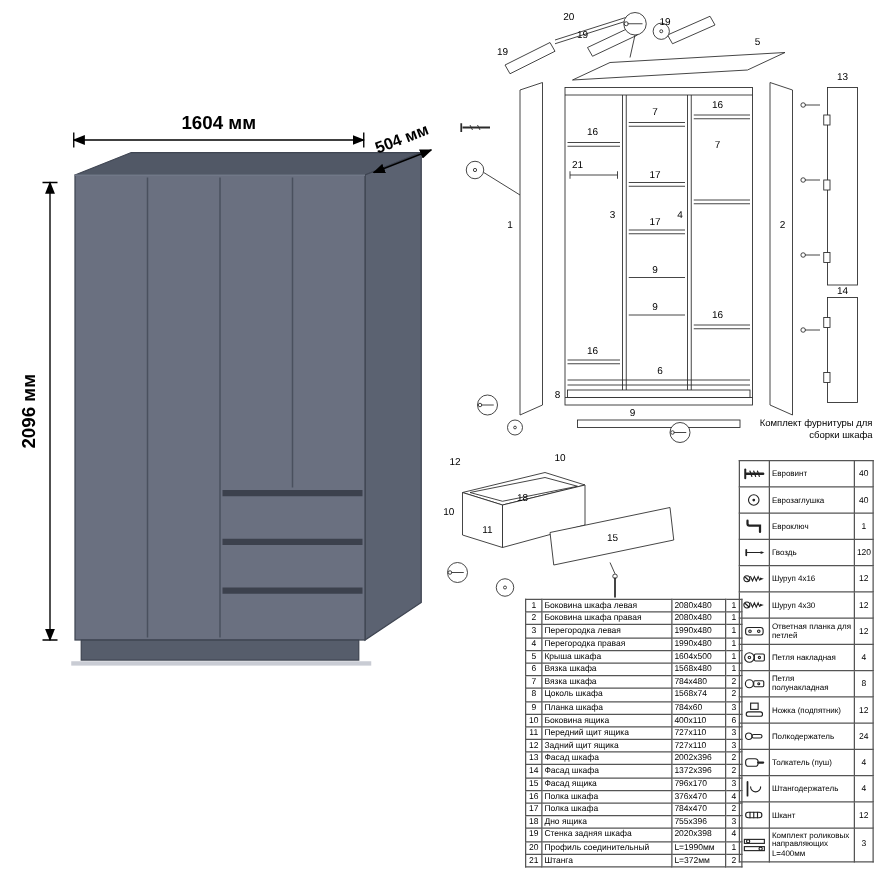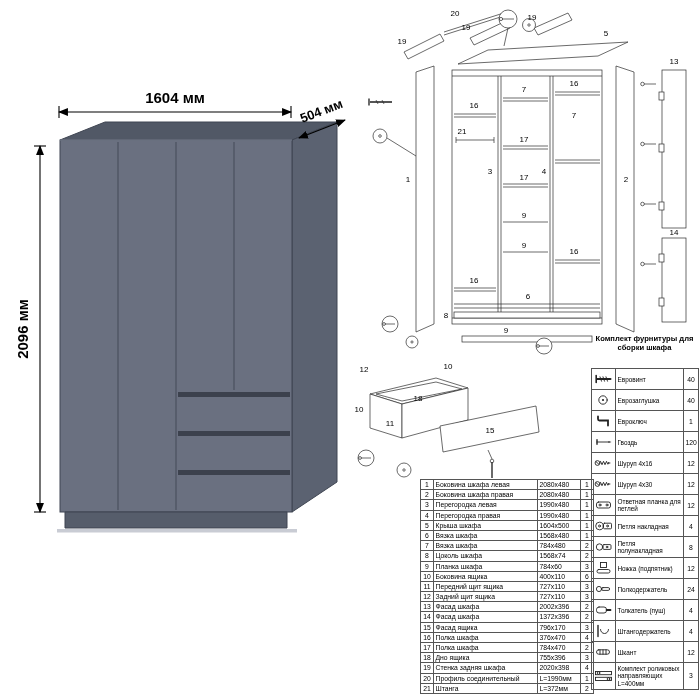--- a/index.html
+++ b/index.html
@@ -12,21 +12,21 @@
   .dim{font-family:"Liberation Sans",sans-serif;font-size:15px;font-weight:bold;fill:#000;}
   .dim2{font-family:"Liberation Sans",sans-serif;font-size:13px;font-weight:bold;fill:#000;}
 
   #parts-table{position:absolute;left:420px;top:479px;width:173px;border-collapse:collapse;table-layout:fixed;}
   #parts-table td{border:1px solid #555;font-size:6.8px;line-height:1.05;height:9.2px;
                   padding:0 1.5px;white-space:nowrap;overflow:hidden;}
   #parts-table td.num{text-align:center;}
   #parts-table td.qty{text-align:center;}
 
   #hw-wrap{position:absolute;left:591px;top:335px;width:107px;}
-  #hw-title{font-size:7.6px;font-weight:bold;line-height:1.15;text-align:center;margin-bottom:16px;}
+  #hw-title{font-size:7.6px;font-weight:normal;line-height:1.15;text-align:right;margin-bottom:16px;}
   #hw-table{width:107px;border-collapse:collapse;table-layout:fixed;}
   #hw-table td{border:1px solid #555;font-size:6.4px;line-height:1.1;padding:2px 1.5px;vertical-align:middle;}
   #hw-table td.ic{text-align:center;}
   #hw-table td.q2{text-align:center;font-size:6.8px;}
   .hwicon{position:static;width:19px;height:16px;display:inline-block;vertical-align:middle;}
 </style>
 </head>
 <body>
 
 <svg viewBox="0 0 345 480" style="left:15px;top:82px;width:345px;height:480px;">

